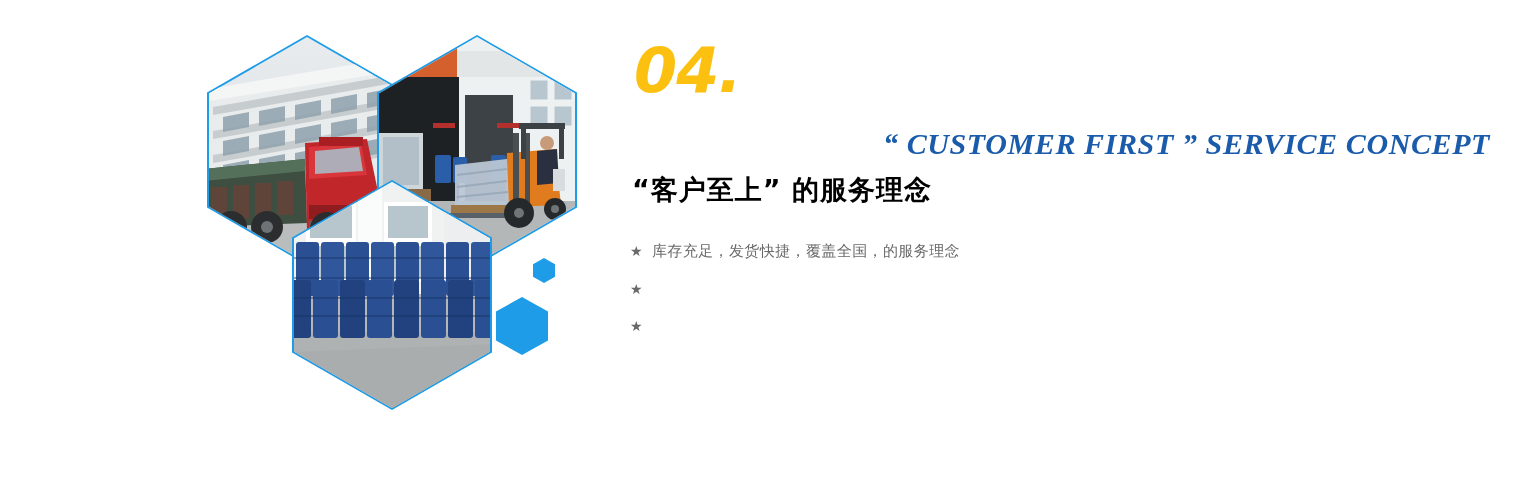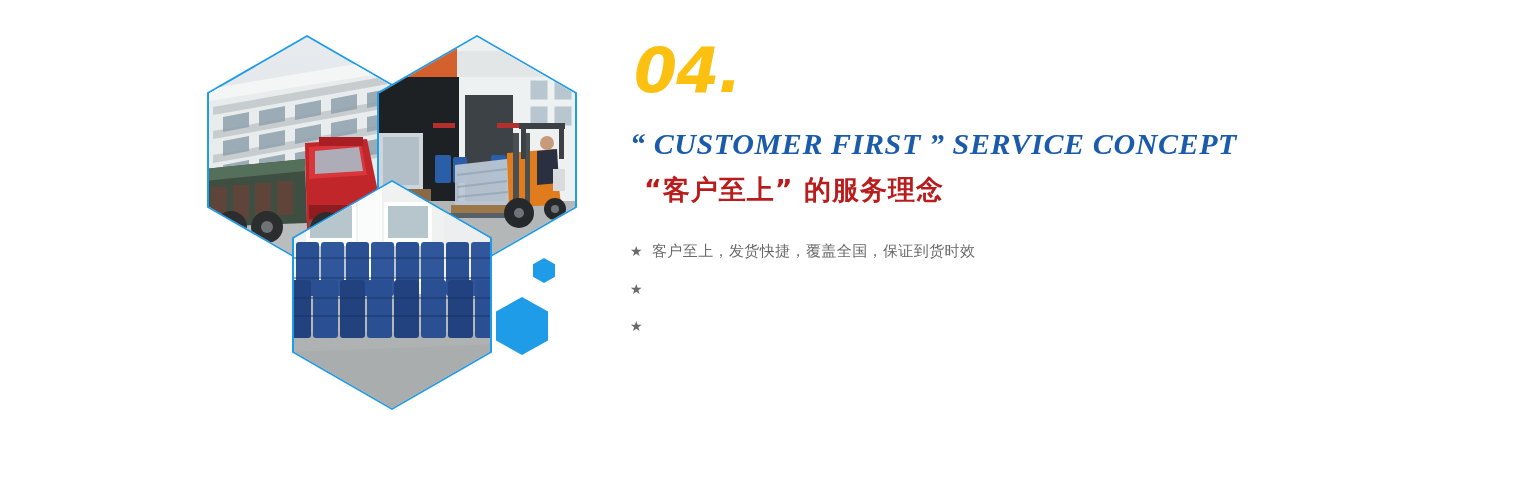--- a/index.html
+++ b/index.html
@@ -85,30 +85,31 @@
   .title-en {
     font-family: "Liberation Serif", serif;
     font-style: italic;
     font-weight: 700;
     font-size: 30px;
     color: #1a5bab;
     letter-spacing: 0.6px;
     line-height: 1.2;
     margin: 9px 0 10px 0;
     white-space: nowrap;
+    text-align: right;
   }
 
   .title-cn {
     font-family: "DejaVu Sans", "Liberation Sans", sans-serif;
     font-weight: 700;
     font-size: 27px;
-    color: #b91c1c;
+    color: #000000;
     letter-spacing: 1px;
     line-height: 1.3;
-    margin: 0 0 34px 14px;
+    margin: 0 0 34px 2px;
     white-space: nowrap;
   }
 
   .bullet-list {
     list-style: none;
     margin: 0;
     padding: 0;
   }
   .bullet-item {
     display: flex;
@@ -345,21 +346,21 @@
 
     <div class="section-number">04.</div>
 
     <h2 class="title-en">“ CUSTOMER FIRST ” SERVICE CONCEPT</h2>
 
     <h3 class="title-cn">“客户至上” 的服务理念</h3>
 
     <ul class="bullet-list">
       <li class="bullet-item">
         <span class="bullet-star">★</span>
-        <span class="bullet-text">客户至上，发货快捷，覆盖全国，保证到货时效</span>
+        <span class="bullet-text">库存充足，发货快捷，覆盖全国，的服务理念</span>
       </li>
       <li class="bullet-item">
         <span class="bullet-star">★</span>
       </li>
       <li class="bullet-item">
         <span class="bullet-star">★</span>
       </li>
     </ul>
   </div>
 

